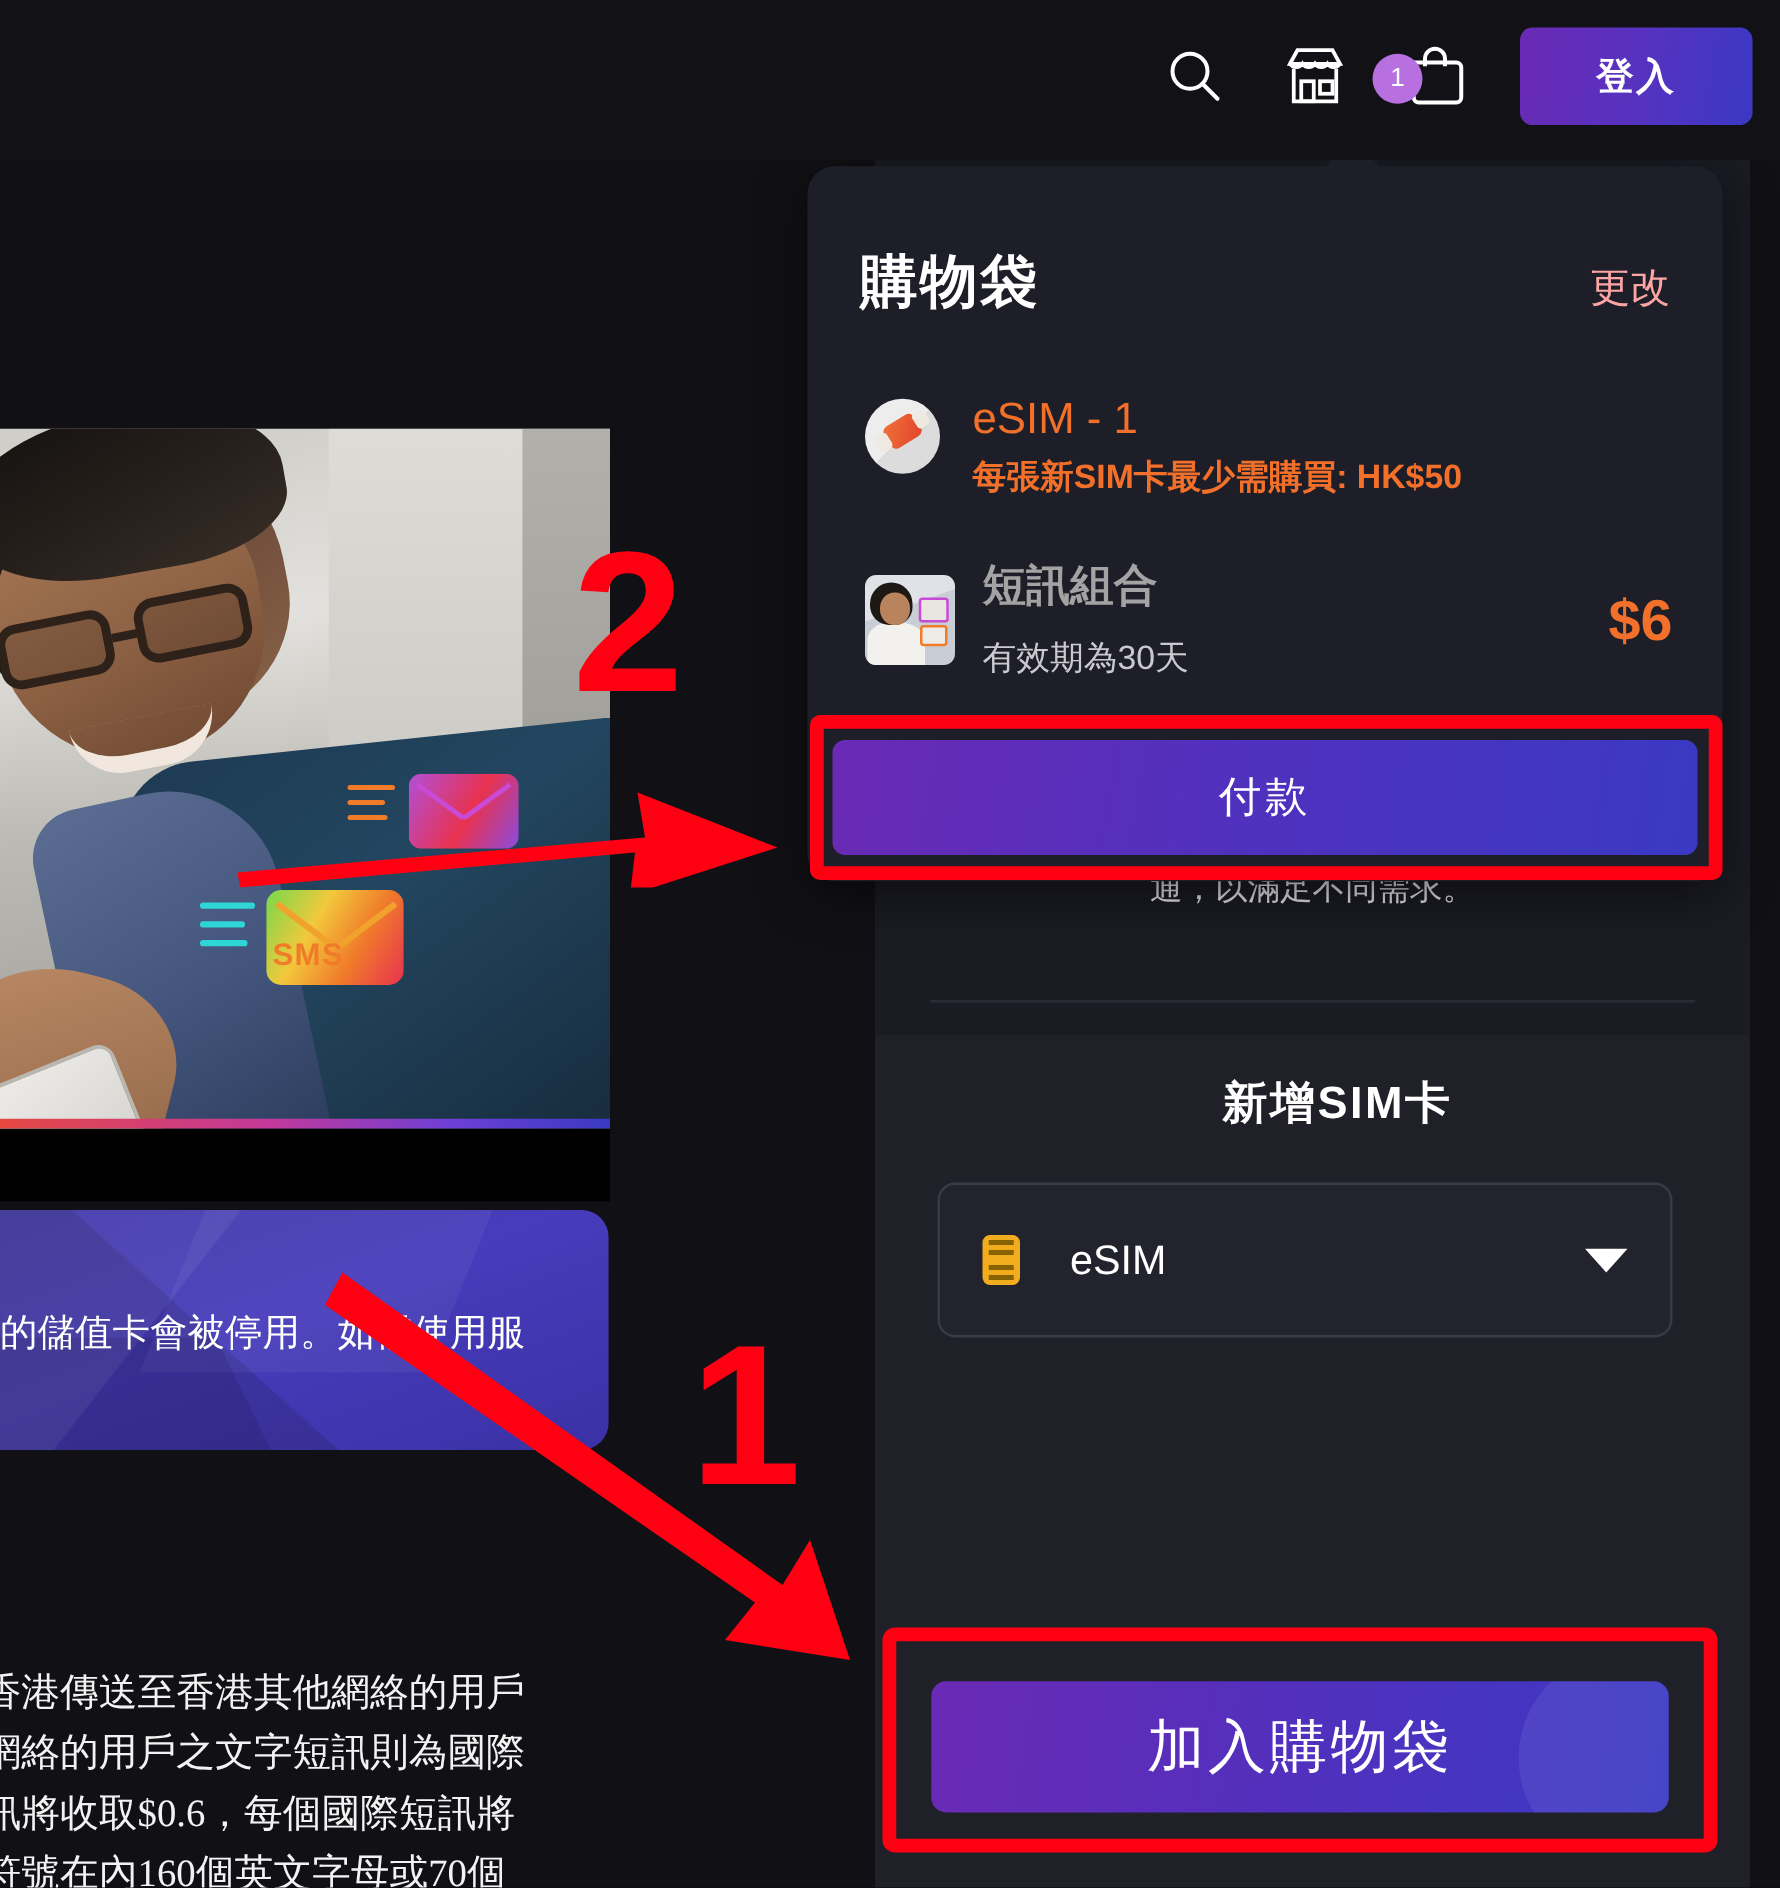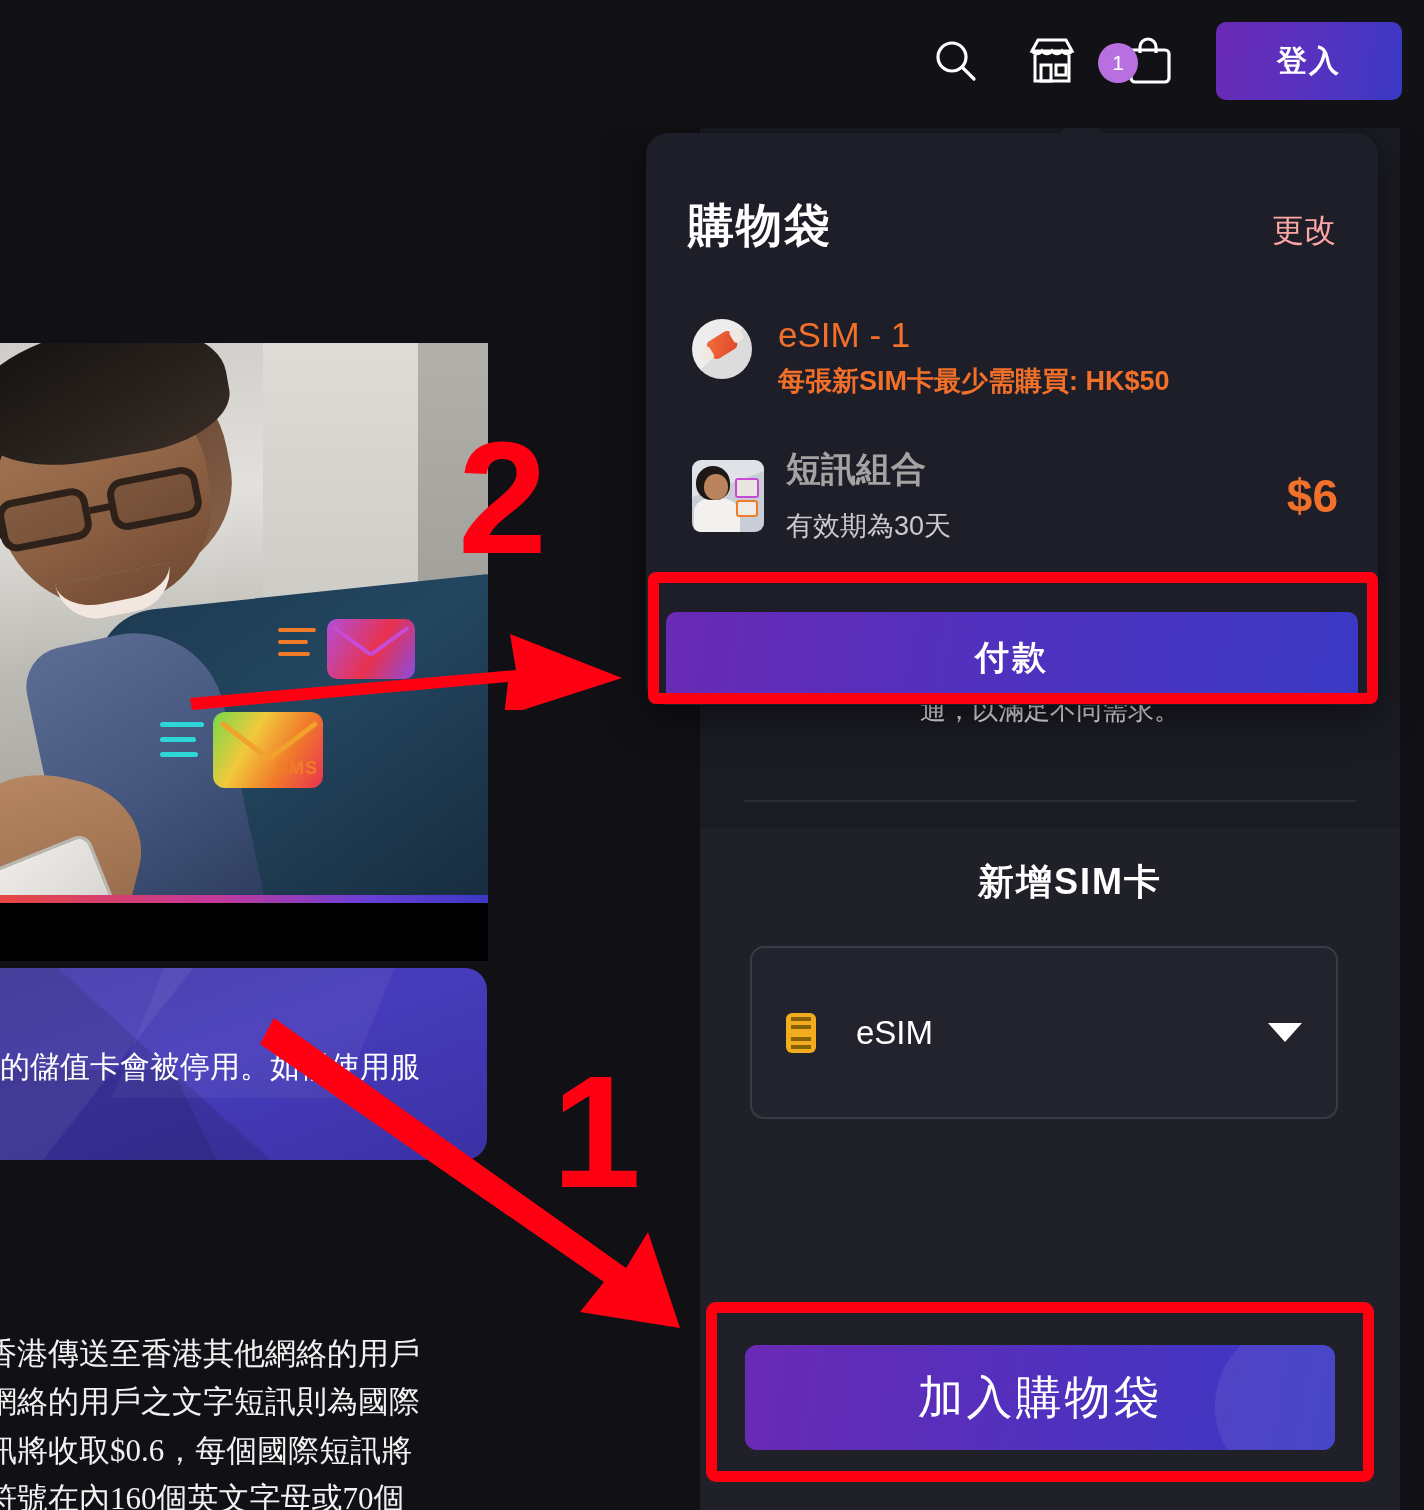--- a/index.html
+++ b/index.html
@@ -122,22 +122,22 @@
   }
   .sms-env-big .flap {
     position:absolute; left:8px; top:4px; width:86px; height:46px;
   }
   .sms-env-big .flap:before, .sms-env-big .flap:after {
     content:""; position:absolute; top:0; width:58px; height:5px; background:#f0a22c;
   }
   .sms-env-big .flap:before { left:-3px; transform-origin:left top; transform: rotate(37deg); }
   .sms-env-big .flap:after { right:-3px; transform-origin:right top; transform: rotate(-37deg); }
   .sms-env-big .lbl {
-    position:absolute; left:0; right:0; bottom:4px; text-align:right;
-    font-size:18px; font-weight:700; color:#f07c2a; letter-spacing:1px;
+    position:absolute; left:0; right:0; bottom:4px; text-align:left;
+    font-size:25px; font-weight:700; color:#f07c2a; letter-spacing:1px;
   }
   .sms-env-small {
     left: 327px; top: 619px; width: 88px; height: 60px;
     border: 4px solid transparent;
     background:
       linear-gradient(#0000,#0000) padding-box,
       linear-gradient(120deg,#b14fd8,#e8324f 55%,#8a4ce0) border-box;
     border-radius: 10px; position:absolute; z-index: 6;
   }
   .sms-env-small .flap { position:absolute; left:6px; top:3px; width:68px; height:36px; }
@@ -243,22 +243,22 @@
   .thumb-photo .tp-card2 { position:absolute; right:6px; top:40px; width:22px; height:17px;
     border:2px solid #f07c2a; border-radius:3px; background:#efece8; }
   .item-b-title { color:#a3a3a3; font-size:35px; font-weight:700; line-height:1.2; }
   .item-b-sub { color:#c9c9cf; font-size:27px; margin-top:8px; }
   .item-b-price { margin-left:auto; color:#f2702a; font-size:46px; font-weight:700; }
 
   .pay-btn {
     position:absolute; left:666px; top:592px; width:692px; height:92px;
     border-radius:10px; border:none; cursor:pointer;
     background: linear-gradient(100deg,#6a2ab5 0%, #5230bd 42%, #3a39c4 100%);
-    color:#fff; font-size:34px; font-weight:700; letter-spacing:3px;
-    display:flex; align-items:center; justify-content:center; z-index:24;margin-top:20px;
+    color:#fff; font-size:34px; font-weight:400; letter-spacing:3px;
+    display:flex; align-items:center; justify-content:center; z-index:24;
   }
 
   
   .right-col {
     position:absolute; left:700px; top:128px; width:700px; height:1382px;
     background:#1b1b24; z-index:5;
   }
   .rc-desc {
     position:absolute; left:0; right:0; top:565px; text-align:center;
     color:#e8e8ee; font-size:26px;
@@ -269,21 +269,21 @@
   }
   .rc-section {
     position:absolute; left:0; right:0; top:700px; bottom:0;
     background:#202029;
   }
   .rc-section-title {
     position:absolute; left:0; right:0; top:30px; text-align:center;
     color:#fff; font-size:36px; font-weight:700; letter-spacing:2px;padding-left:40px;
   }
   .select-box {
-    position:absolute; left:50px; width:588px; height:173px;
+    position:absolute; left:50px; width:588px; height:124px;
     border:2px solid #3a3a47; border-radius:14px;
     background:#23232d; display:flex; align-items:center; padding:0 34px;
     cursor:pointer;
   }
   .select-1 { top:118px; }
   .select-2 { top:318px; }
   .sim-chip {
     width:30px; height:40px; border-radius:6px; flex:none; margin-right:40px;
     background:#f2ad1e; position:relative;
   }

